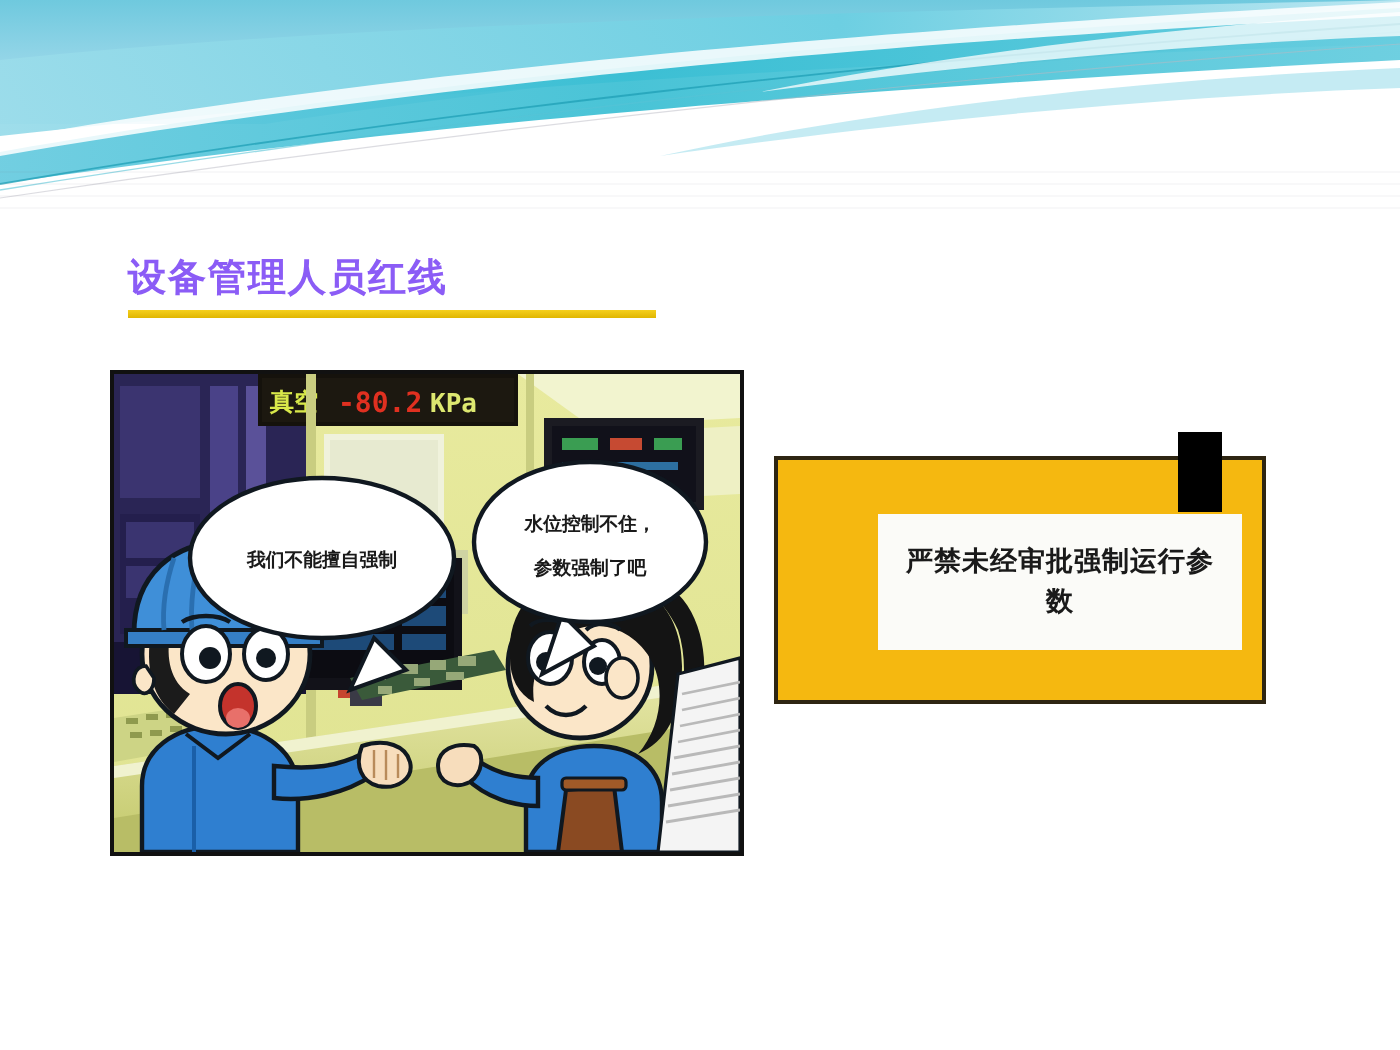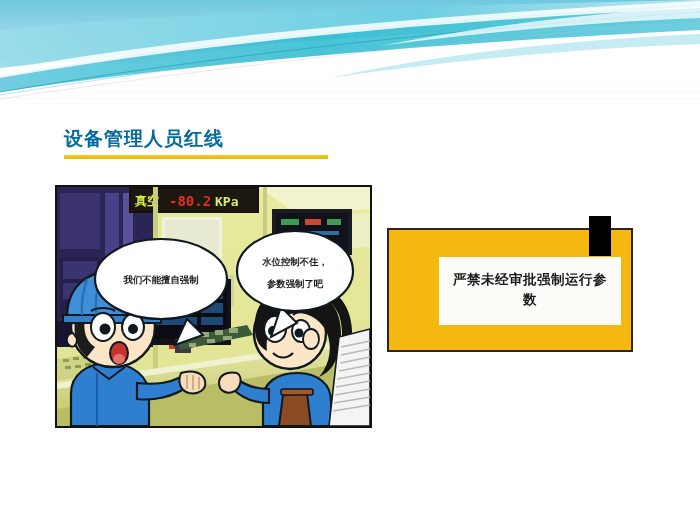--- a/index.html
+++ b/index.html
@@ -45,21 +45,21 @@
   }
   #logo svg { display:block; }
 
   
   #slide-title {
     position: absolute;
     left: 64px;
     top: 126px;
     font-size: 19px;
     font-weight: 600;
-    color: #0369a1;
+    color: #8b5cf6;
     letter-spacing: 1px;
     white-space: nowrap;
     font-family: "DejaVu Sans", "Liberation Sans", sans-serif;
   }
   #title-rule {
     position: absolute;
     left: 64px;
     top: 155px;
     width: 264px;
     height: 4px;
@@ -114,21 +114,21 @@
     text-align: center;
     box-sizing: border-box;
     padding: 4px 8px;
   }
   #callout-text {
     font-size: 13.5px;
     line-height: 1.5;
     color: #1a1a1a;
     font-weight: 600;
     letter-spacing: 0.5px;
-    font-family: Liberation Mono, monospace;
+    font-family: Liberation Serif, serif;
   }
 
   .bubble-text {
     font-family: "DejaVu Sans", "Liberation Sans", sans-serif;
     font-size: 9.4px;
     fill: #1a1a1a;
     font-weight: 700;
   }
   .meter-text {
     font-family: "DejaVu Sans Mono", "Liberation Mono", monospace;

